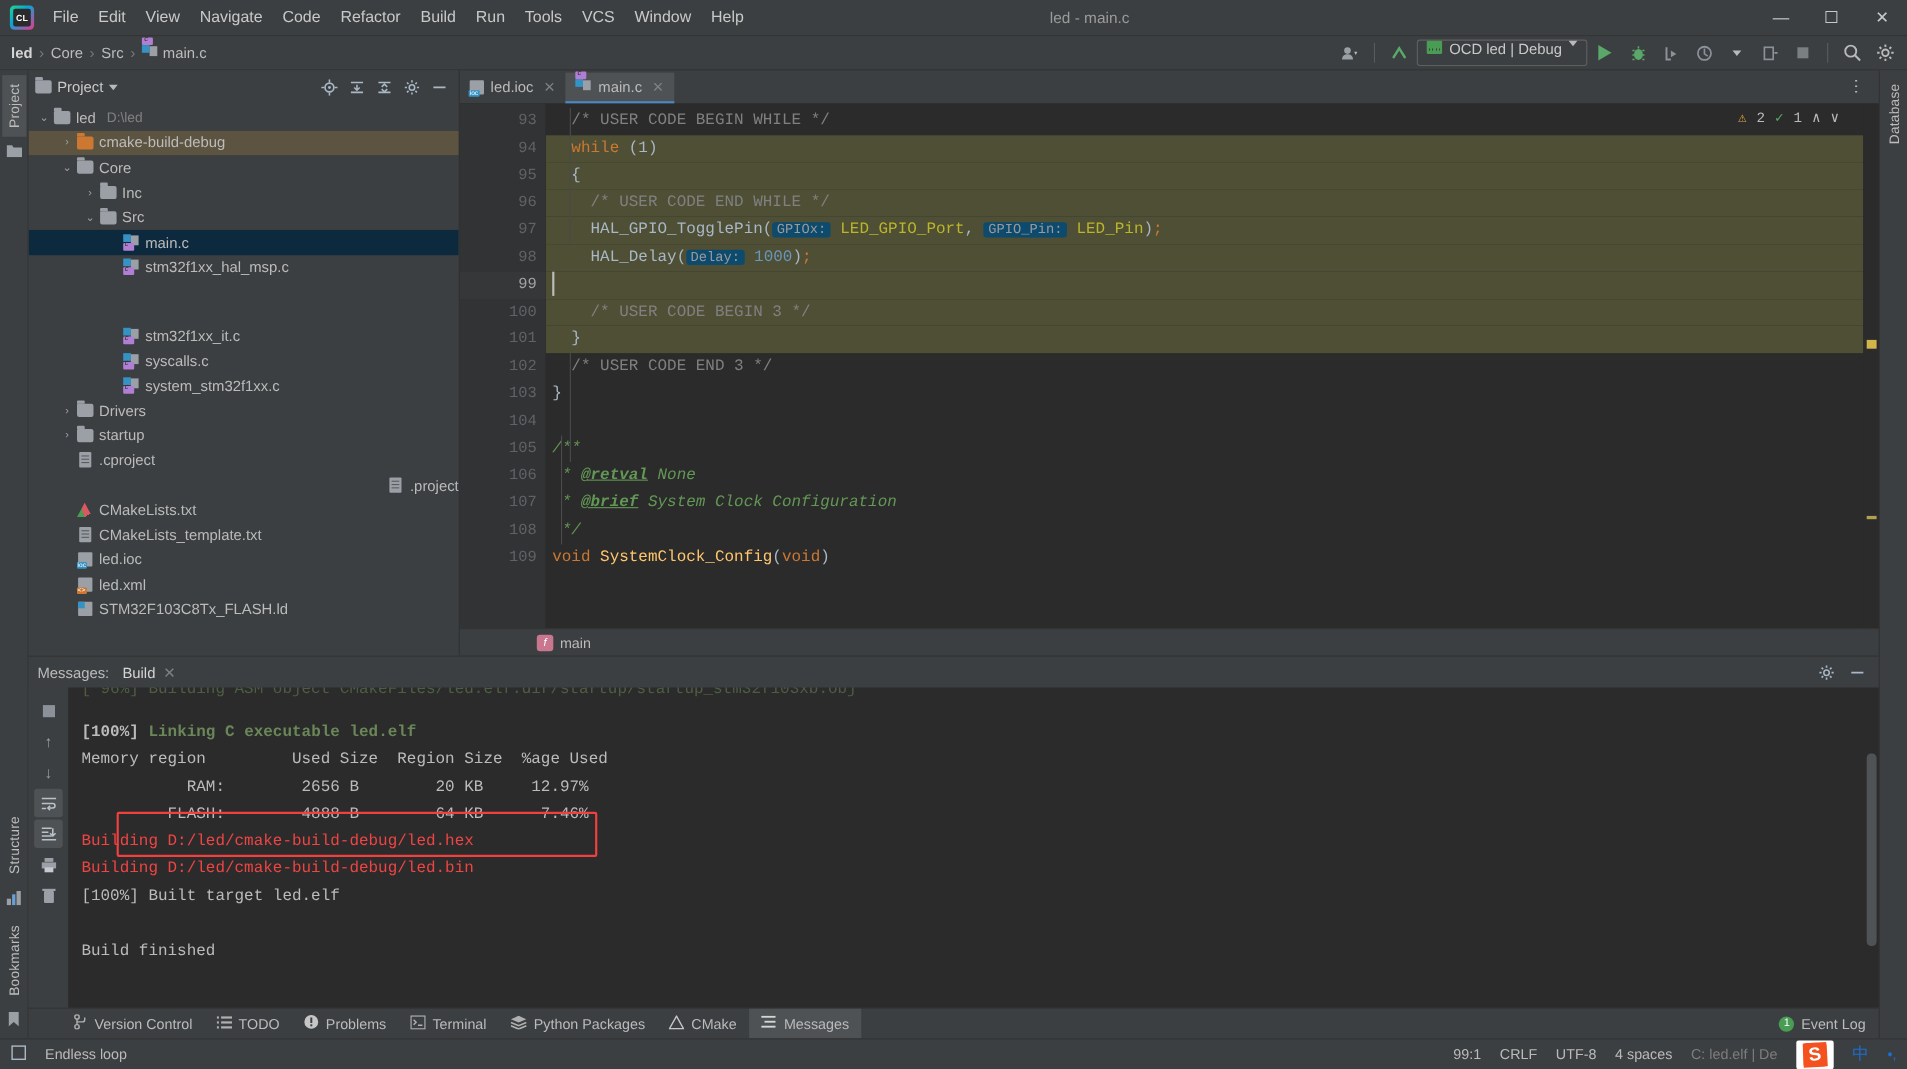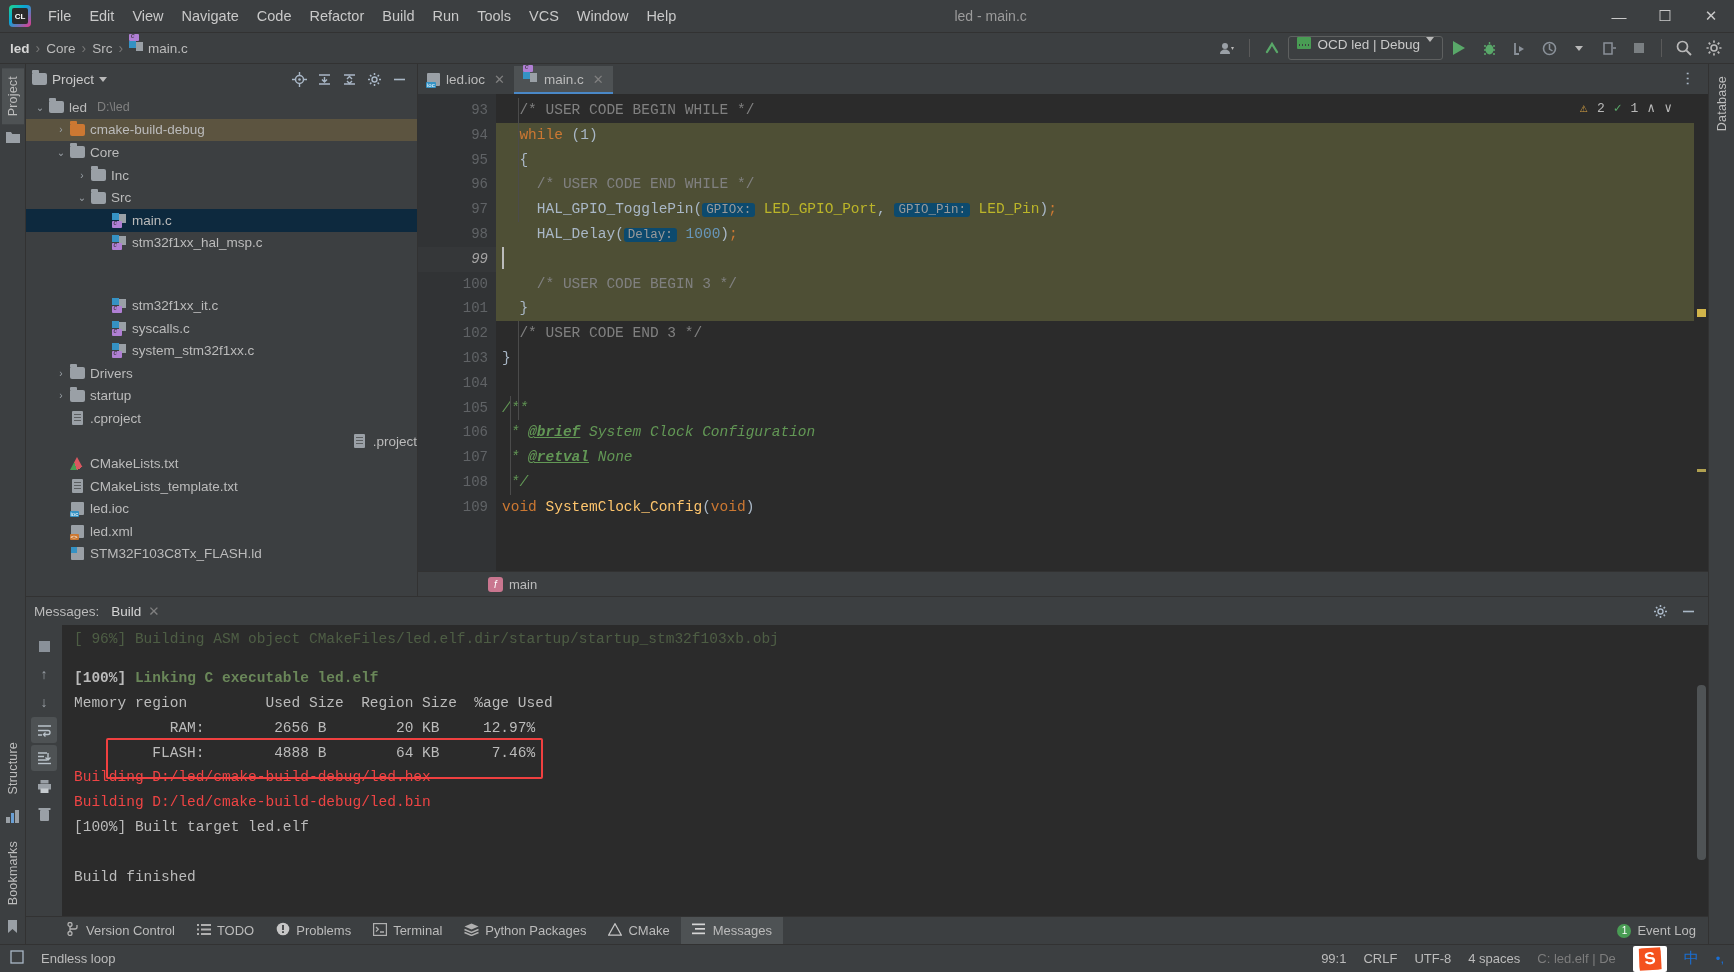--- a/index.html
+++ b/index.html
@@ -145,21 +145,21 @@
   .etab .x { color:#808080; font-size:13px; margin-left:3px; }
   .tabbar-right { margin-left:auto; display:flex; align-items:center; padding-right:8px; height:100%; }
   .dots { color:#a9b7c6; font-size:15px; letter-spacing:1px; transform:rotate(90deg); }
 
   .editor-main { flex:1; display:flex; min-height:0; position:relative; overflow:hidden; }
   .gutter {
     width: 78px; flex:0 0 78px; background:#313335; text-align:right; padding-top: 4px;
     font-family:"Liberation Mono", monospace; font-size:14px; color:#606366;
   }
   .gline { height:24.8px; line-height:24.8px; padding-right:8px; position:relative; }
-  .gline.cur { background:#353739; color:#a4a3a3;font-style:italic; }
+  .gline.cur { background:#353739; color:#a4a3a3; }
   .fold {
     position:absolute; right:-18px; top:6px; width:11px; height:11px;
   }
   .code-area {
     flex:1; position:relative; font-family:"Liberation Mono", monospace; font-size:14.5px;
     padding-top:4px; overflow:hidden; background:#2b2b2b;
   }
   .cline { height:24.8px; line-height:24.8px; white-space:pre; padding-left: 6px; }
   .cline.hlight { background:#4e4f35; }
   .c-kw { color:#cc7832; }
@@ -202,21 +202,21 @@
   .panel-head .lbl { color:#bbbbbb; }
   .panel-tab { color:#d5d5d5; display:flex; align-items:center; gap:7px; }
   .panel-tab .x { color:#808080; }
   .panel-head-right { margin-left:auto; display:flex; gap:4px; align-items:center;}
   .panel-body { flex:1; display:flex; min-height:0; }
   .panel-toolbar { width:36px; flex:0 0 36px; background:#3c3f41; display:flex; flex-direction:column; align-items:center; padding-top:8px; gap:2px;}
   .pt-btn{ width:26px;height:26px;display:flex;align-items:center;justify-content:center;color:#9aa0a6;border-radius:3px;font-size:14px;}
   .pt-btn.on{ background:#4e5254; }
   .console {
     flex:1; background:#2b2b2b; font-family:"Liberation Mono", monospace; font-size:14.5px;
-    padding: 16px 0 0 12px; position:relative; overflow:hidden; color:#bbbbbb;
+    padding: 4px 0 0 12px; position:relative; overflow:hidden; color:#bbbbbb;
   }
   .conline { height:24.9px; line-height:24.9px; white-space:pre; }
   .g { color:#6a8759; }
   .green-b { color:#6a8759; font-weight:bold;}
   .blue { color:#ef4444; }
   .redbox {
     position:absolute; border:2px solid #f04040; border-radius:2px; pointer-events:none;
   }
   .console-scroll { position:absolute; right:2px; top:0; bottom:0; width:9px; }
   .cs-thumb { position:absolute; right:0; width:9px; background:#4f5355; border-radius:4px; }
@@ -660,22 +660,22 @@
                 <div class="cline hlight"><span class="c-cm">    /* USER CODE END WHILE */</span></div>
                 <div class="cline hlight">    <span class="c-def">HAL_GPIO_TogglePin(</span><span class="hint">GPIOx:</span> <span class="c-static">LED_GPIO_Port</span><span class="c-def">, </span><span class="hint">GPIO_Pin:</span> <span class="c-static">LED_Pin</span><span class="c-def">)</span><span class="c-kw">;</span></div>
                 <div class="cline hlight">    <span class="c-def">HAL_Delay(</span><span class="hint">Delay:</span> <span class="c-num">1000</span><span class="c-def">)</span><span class="c-kw">;</span></div>
                 <div class="cline hlight"><span class="c-def"></span></div>
                 <div class="cline hlight"><span class="c-cm">    /* USER CODE BEGIN 3 */</span></div>
                 <div class="cline hlight"><span class="c-def">  }</span></div>
                 <div class="cline"><span class="c-cm">  /* USER CODE END 3 */</span></div>
                 <div class="cline"><span class="c-def">}</span></div>
                 <div class="cline"><span class="c-def"></span></div>
                 <div class="cline"><span class="c-doc">/**</span></div>
+                <div class="cline"><span class="c-doc"> * </span><span class="c-tag">@retval</span><span class="c-doc"> None</span></div>
                 <div class="cline"><span class="c-doc"> * </span><span class="c-tag">@brief</span><span class="c-doc"> System Clock Configuration</span></div>
-                <div class="cline"><span class="c-doc"> * </span><span class="c-tag">@retval</span><span class="c-doc"> None</span></div>
                 <div class="cline"><span class="c-doc"> */</span></div>
                 <div class="cline"><span class="c-kw">void</span> <span class="c-fn">SystemClock_Config</span><span class="c-def">(</span><span class="c-kw">void</span><span class="c-def">)</span></div>
                 <div style="position: absolute; left: 6px; top: 152.8px; width: 2px; height: 22px; background: rgb(187, 187, 187);"></div>
                 <div class="vline" style="left: 22px; top: 4px; height: 124px;"></div>
                 <div class="vline" style="left: 22px; top: 227.2px; height: 99.2px;"></div>
                 <div class="vline" style="left: 14px; top: 301.6px; height: 99.2px;"></div>
               </div>
             <div class="scroll-right">
               <div class="sr-mark" style="top:215px;background:#d1b44a;"></div>
               <div class="sr-mark" style="top:375px;height:3px;background:#b0a050;"></div>

